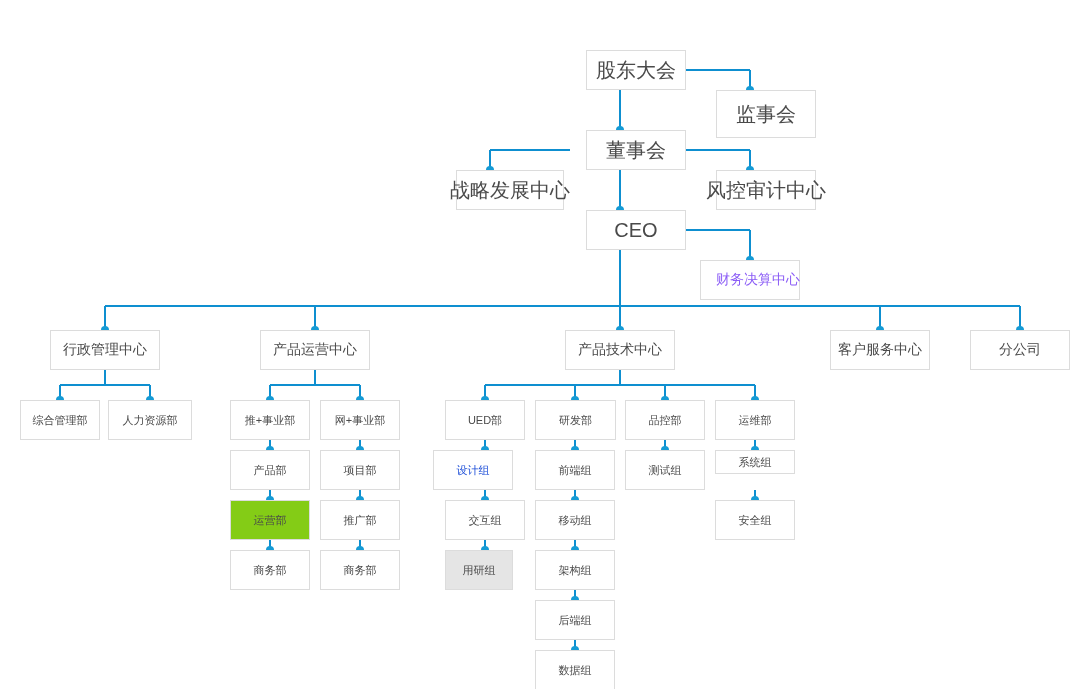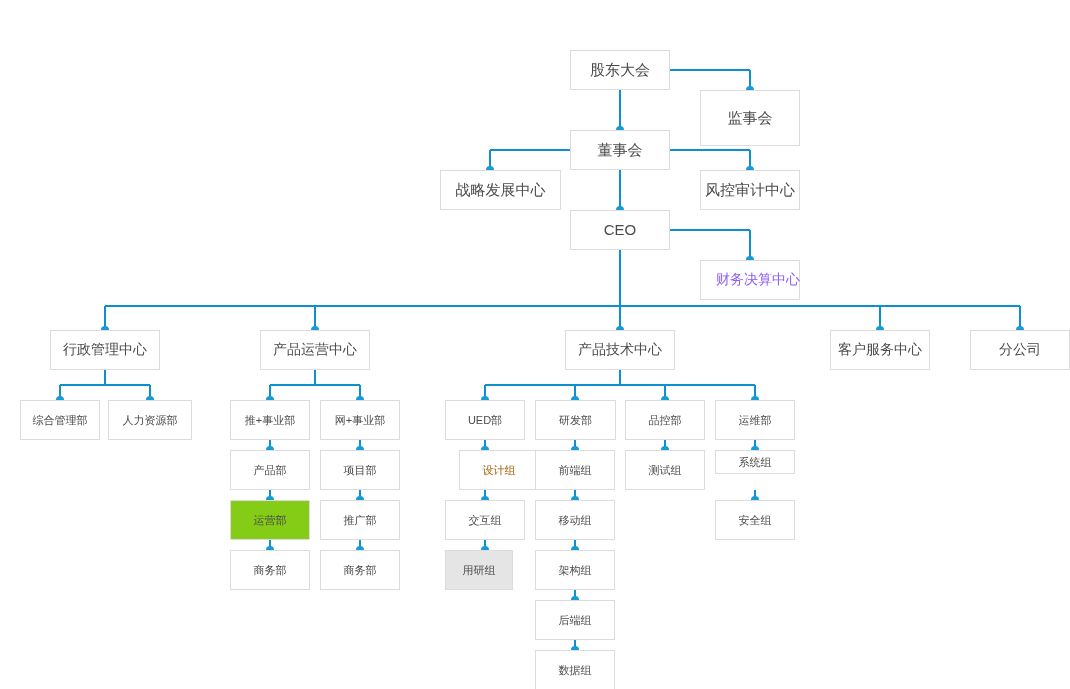--- a/index.html
+++ b/index.html
@@ -32,21 +32,21 @@
     border: 1px solid #dcdcdc;
     color: #4a4a4a;
     display: flex;
     align-items: center;
     justify-content: center;
     text-align: center;
     line-height: 1.1;
     white-space: nowrap;
     z-index: 2;
   }
-  .node.lvl-top { font-size: 15px; }
+  .node.lvl-top { font-size: 20px; margin-left: 16px; }
   .node.lvl-mid { font-size: 14px; }
   .node.lvl-leaf { font-size: 11px; }
 </style>
 </head>
 <body>
 
 <div id="org-chart">
   <svg id="connector-layer" width="1070" height="689" viewBox="0 0 1070 689">
       <line x1="105" y1="306" x2="1020" y2="306" stroke="#0e8fd0" stroke-width="1.6" shape-rendering="crispEdges"></line>
       <line x1="620" y1="250" x2="620" y2="306" stroke="#0e8fd0" stroke-width="1.6" shape-rendering="crispEdges"></line>
@@ -130,27 +130,27 @@
       <circle cx="665" cy="450" r="4" fill="#169bd5"></circle>
       <line x1="755" y1="440" x2="755" y2="450" stroke="#0e8fd0" stroke-width="1.6" shape-rendering="crispEdges"></line>
       <circle cx="755" cy="450" r="4" fill="#169bd5"></circle>
       <line x1="755" y1="490" x2="755" y2="500" stroke="#0e8fd0" stroke-width="1.6" shape-rendering="crispEdges"></line>
       <circle cx="755" cy="500" r="4" fill="#169bd5"></circle>
     </svg>
   <div id="node-layer">
       <div class="node lvl-top" style="left: 570px; top: 50px; width: 100px; height: 40px; border-color: rgb(220, 220, 220); background: rgb(255, 255, 255); color: rgb(74, 74, 74);">
         <span>股东大会</span>
       </div>
-      <div class="node lvl-top" style="left: 700px; top: 90px; width: 100px; height: 56px; border-color: rgb(220, 220, 220); background: rgb(255, 255, 255); color: rgb(74, 74, 74);">
+      <div class="node lvl-top" style="left: 700px; top: 90px; width: 100px; height: 48px; border-color: rgb(220, 220, 220); background: rgb(255, 255, 255); color: rgb(74, 74, 74);">
         <span>监事会</span>
       </div>
       <div class="node lvl-top" style="left: 570px; top: 130px; width: 100px; height: 40px; border-color: rgb(220, 220, 220); background: rgb(255, 255, 255); color: rgb(74, 74, 74);">
         <span>董事会</span>
       </div>
-      <div class="node lvl-top" style="left: 440px; top: 170px; width: 121px; height: 40px; border-color: rgb(220, 220, 220); background: rgb(255, 255, 255); color: rgb(74, 74, 74);">
+      <div class="node lvl-top" style="left: 440px; top: 170px; width: 108px; height: 40px; border-color: rgb(220, 220, 220); background: rgb(255, 255, 255); color: rgb(74, 74, 74);">
         <span>战略发展中心</span>
       </div>
       <div class="node lvl-top" style="left: 700px; top: 170px; width: 100px; height: 40px; border-color: rgb(220, 220, 220); background: rgb(255, 255, 255); color: rgb(74, 74, 74);">
         <span>风控审计中心</span>
       </div>
       <div class="node lvl-top" style="left: 570px; top: 210px; width: 100px; height: 40px; border-color: rgb(220, 220, 220); background: rgb(255, 255, 255); color: rgb(74, 74, 74);">
         <span>CEO</span>
       </div>
       <div class="node lvl-mid" style="left: 700px; top: 260px; width: 100px; height: 40px; border-color: rgb(220, 220, 220); background: rgb(255, 255, 255); color: #8b5cf6; padding-left: 16px;">
         <span>财务决算中心</span>
@@ -196,21 +196,21 @@
       </div>
       <div class="node lvl-leaf" style="left: 320px; top: 500px; width: 80px; height: 40px; border-color: rgb(220, 220, 220); background: rgb(255, 255, 255); color: rgb(74, 74, 74);">
         <span>推广部</span>
       </div>
       <div class="node lvl-leaf" style="left: 320px; top: 550px; width: 80px; height: 40px; border-color: rgb(220, 220, 220); background: rgb(255, 255, 255); color: rgb(74, 74, 74);">
         <span>商务部</span>
       </div>
       <div class="node lvl-leaf" style="left: 445px; top: 400px; width: 80px; height: 40px; border-color: rgb(220, 220, 220); background: rgb(255, 255, 255); color: rgb(74, 74, 74);">
         <span>UED部</span>
       </div>
-      <div class="node lvl-leaf" style="left: 459px; top: 450px; width: 80px; height: 40px; border-color: rgb(220, 220, 220); background: rgb(255, 255, 255); color: #a16207;">
+      <div class="node lvl-leaf" style="left: 433px; top: 450px; width: 80px; height: 40px; border-color: rgb(220, 220, 220); background: rgb(255, 255, 255); color: #1d4ed8;">
         <span>设计组</span>
       </div>
       <div class="node lvl-leaf" style="left: 445px; top: 500px; width: 80px; height: 40px; border-color: rgb(220, 220, 220); background: rgb(255, 255, 255); color: rgb(74, 74, 74);">
         <span>交互组</span>
       </div>
       <div class="node lvl-leaf" style="left: 445px; top: 550px; width: 68px; height: 40px; border-color: rgb(220, 220, 220); background: #e5e5e5; color: rgb(74, 74, 74);">
         <span>用研组</span>
       </div>
       <div class="node lvl-leaf" style="left: 535px; top: 400px; width: 81px; height: 40px; border-color: rgb(220, 220, 220); background: rgb(255, 255, 255); color: rgb(74, 74, 74);">
         <span>研发部</span>

